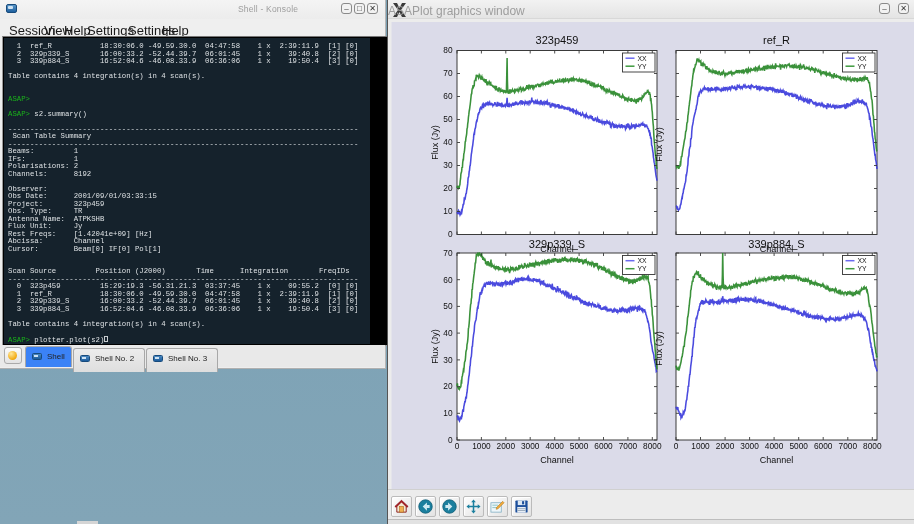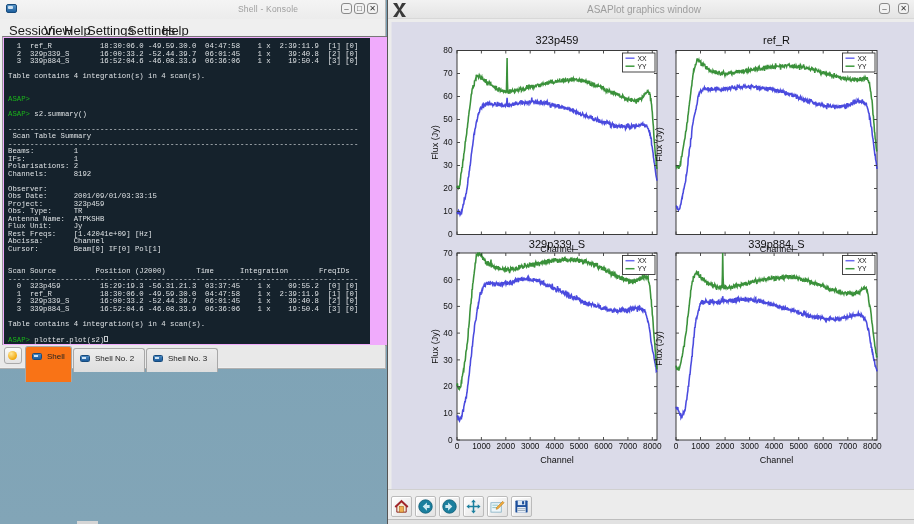--- a/index.html
+++ b/index.html
@@ -7,43 +7,43 @@
 #term{position:absolute;left:0;top:0;width:386px;height:369px;background:#eeeeee;border-right:1px solid #b5b5b5;border-bottom:1px solid #b0b0b0}
 #ttitle{position:absolute;left:0;top:0;width:100%;height:34px;background:linear-gradient(180deg,#f4f4f4,#e6e6e6);border-bottom:1px solid #dcdcdc}
 #ticon{position:absolute;left:6px;top:4px;width:11px;height:9px;background:linear-gradient(180deg,#5a97c8,#1e5f9e);border-radius:2px;border:1px solid #174a7c}
 #ticon:before{content:"";position:absolute;left:1px;top:1px;width:5px;height:3px;background:#cfe2f2;border-radius:1px}
 #ttext{position:absolute;left:238px;top:4px;font-size:8.5px;color:#9d9d9d;letter-spacing:0.2px}
 .wbtn{position:absolute;top:3px;width:11px;height:11px;border:1px solid #8a8a8a;border-radius:3px;background:#f2f2f2;color:#333;font-size:8px;line-height:9px;text-align:center}
 
 #tmenu{position:absolute;left:0;top:19px;width:100%;height:16px;background:#efefef;font-size:13px;color:#1a1a1a}
 #tmenu span{position:absolute;top:4px}
 
-#tframe{position:absolute;left:2px;top:36px;width:420px;height:310px;background:#f0abfc;border:1px solid #9a9a9a;border-top-color:#777}
+#tframe{position:absolute;left:2px;top:36px;width:420px;height:310px;background:#000000;border:1px solid #9a9a9a;border-top-color:#777}
 #tdark{position:absolute;left:1px;top:1px;width:366px;height:306px;background:#15222c}
 #ttext2{position:absolute;left:4px;top:5px;font-family:"Liberation Mono",monospace;font-size:7.3px;line-height:7.5px;color:#dde1e4;white-space:pre}
 .pr{color:#1ab31a}
 .cur{display:inline-block;width:4px;height:6.6px;border:1px solid #c8cccf;vertical-align:-1px}
 
 #sbar{position:absolute;right:1px;top:1px;width:13px;height:306px;background:#e8e8e8;border-left:1px solid #bbb}
 .sbtn{position:absolute;left:0px;width:12px;height:13px;background:linear-gradient(180deg,#fdfdfd,#dcdcdc);border:1px solid #9e9e9e;border-radius:2px;text-align:center}
 .sbtn svg{display:block;margin:4px auto 0}
 #sthumb{position:absolute;left:0px;top:230px;width:12px;height:27px;background:#d9d9d9;border:1px solid #9e9e9e;border-radius:2px;background-image:radial-gradient(circle,#aaa 24%,transparent 26%);background-size:3px 3px;background-position:1px 1px}
 
 #ttabs{position:absolute;left:0;bottom:1px;width:100%;height:22px;background:#e9e9e9}
 #tabicon{position:absolute;left:4px;top:2px;width:18px;height:17px;border:1px solid #aaa;border-radius:3px;background:linear-gradient(180deg,#fbfbfb,#e3e3e3)}
 #tabicon i{position:absolute;left:3px;top:3px;width:9px;height:9px;border-radius:50%;background:radial-gradient(circle at 35% 30%,#ffe79a,#f2a90f 70%,#c07d00)}
 .tab{position:absolute;top:3px;height:24px;border:1px solid #a8a8a8;border-bottom:none;border-radius:3px 3px 0 0;background:linear-gradient(180deg,#ececec,#dedede);font-size:8px;color:#222}
-.tab.active{top:1px;height:36px;background:#f97316}
+.tab.active{top:1px;height:21px;background:#3b82f6}
 .tab .ic{position:absolute;left:6px;top:6px;width:10px;height:7px;background:linear-gradient(180deg,#4a88c0,#1c5c9c);border-radius:1.5px;border:1px solid #174a7c}
 .tab .ic:before{content:"";position:absolute;left:1px;top:1px;width:4px;height:2px;background:#cfe2f2}
 .tab .lbl{position:absolute;left:21px;top:5px;white-space:nowrap}
 
 #plot{position:absolute;left:387px;top:0;width:527px;height:524px;background:#ececec;border-left:1px solid #555}
 #ptitle{position:absolute;left:0;top:0;width:100%;height:19px;background:linear-gradient(180deg,#f2f2f2,#e4e4e4);border-bottom:1px solid #d8d8d8}
-#ptext{position:absolute;left:0;right:14px;top:4px;text-align:center;font-size:10px;color:#9d9d9d}
+#ptext{position:absolute;left:0;right:14px;top:4px;text-align:left;font-size:12px;color:#9d9d9d}
 #ptoolbar{position:absolute;left:0;top:489px;width:100%;height:30px;background:#ececec;border-top:1px solid #d0d0d0}
 .tbtn{float:left;margin:6px 0 0 3px;width:21px;height:21px;background:linear-gradient(135deg,#ffffff,#e2e2e2);border:1px solid #bbb;border-radius:2px;box-shadow:inset 1px 1px 0 #fff}
 .tbtn svg{display:block;margin:2px auto}
 #pbottom{position:absolute;left:0;top:519px;width:100%;height:5px;background:#e2e2e2;border-top:1px solid #bdbdbd}
 
 #notch{position:absolute;left:77px;top:521px;width:21px;height:3px;background:#d5d5d5}
 </style></head><body>
 <div id="term">
   <div id="ttitle">
     <div id="ticon"></div>

